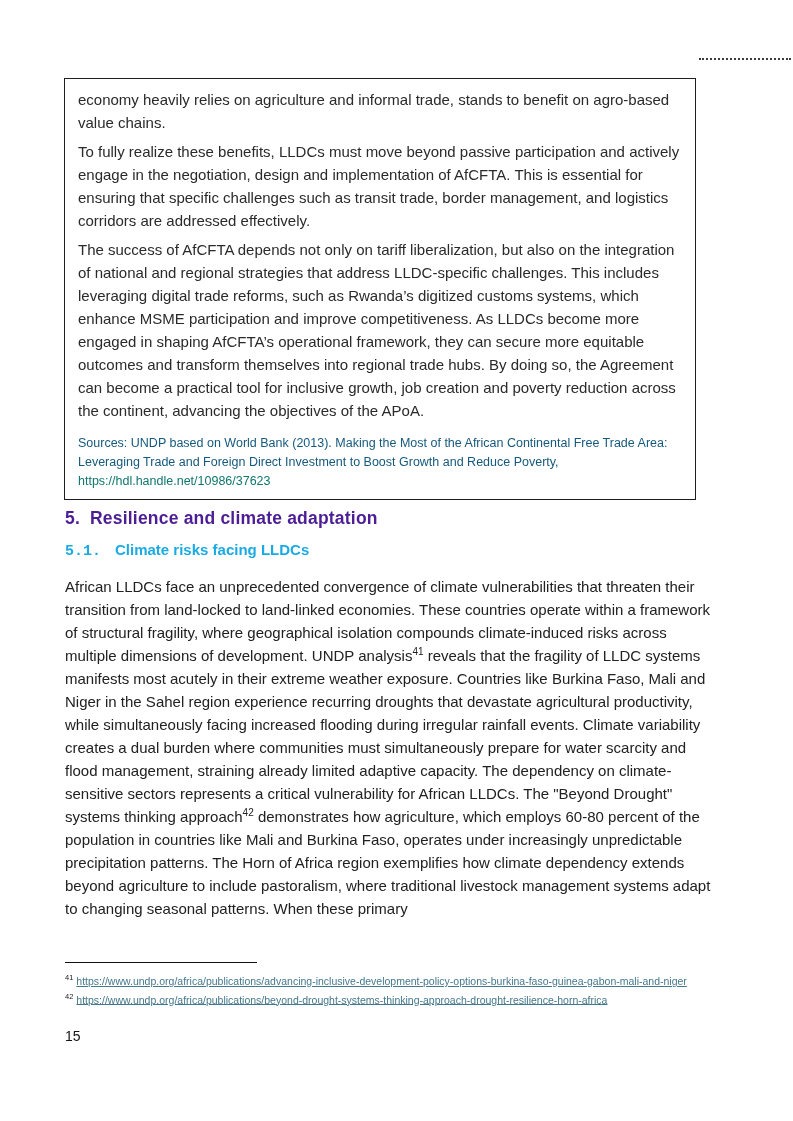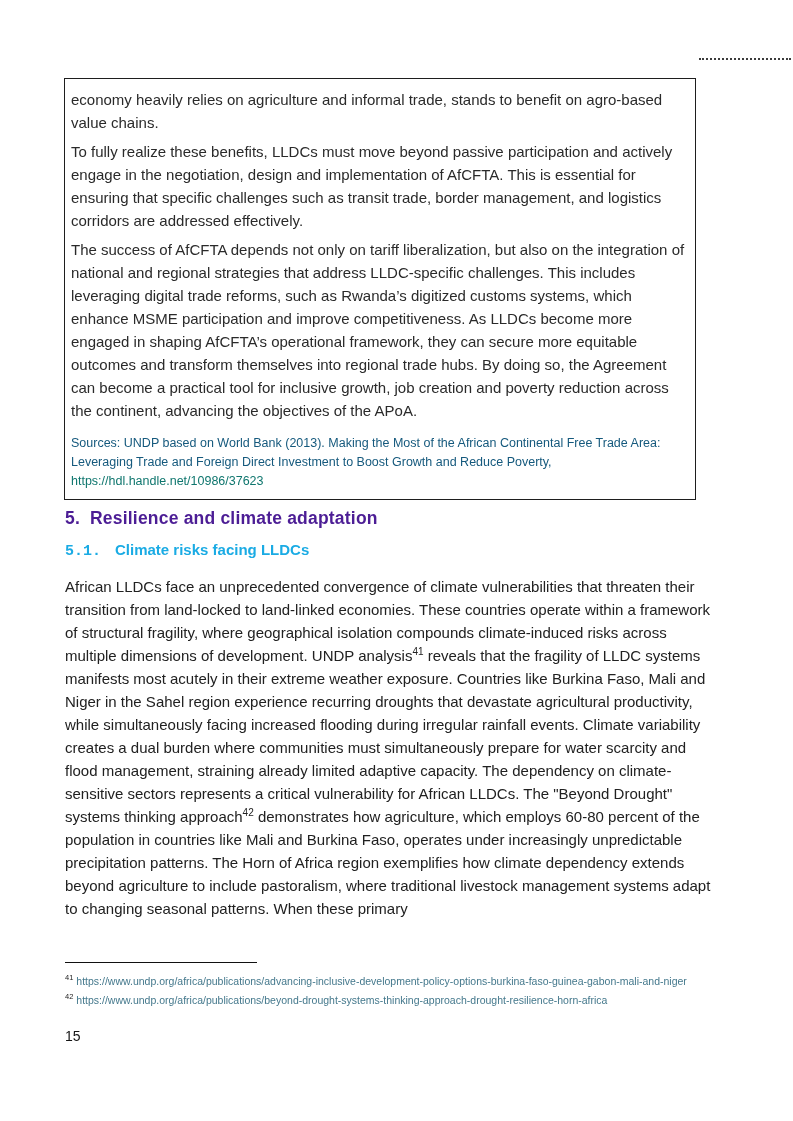--- a/index.html
+++ b/index.html
@@ -9,21 +9,21 @@
     font-family:"Liberation Sans","DejaVu Sans",sans-serif;
     color:#212121;
   }
   .dotted-line {
     position:absolute; top:58px; left:699px; width:92px; height:0;
     border-top:2px dotted #3c3c3c;
   }
   .callout-box {
     position:absolute; left:64px; top:78px; width:632px; min-height:390px;
     border:1px solid #1e1e1e;
-    padding:9px 8px 8px 6px;
+    padding:9px 8px 8px 13px;
   }
   .callout-box p.box-para {
     font-size:15px; line-height:23px; color:#2a2a2a;
     margin:0 0 6px 0;
   }
   .sources-note {
     margin-top:12px;
     font-size:12.5px; line-height:19px;
     color:#15597d;
   }
@@ -48,21 +48,21 @@
     position:absolute; left:65px; top:962px; width:192px; height:0;
     border-top:1.5px solid #111;
   }
   .footnotes {
     position:absolute; left:65px; top:970px; width:670px;
     font-size:10.5px; line-height:16px; color:#222;
   }
   .footnote-item { white-space:nowrap; }
   .footnote-item sup { font-size:7.5px; vertical-align:super; color:#222; margin-right:3px; }
   .footnote-item a, .footnote-item .fn-link {
-    color:#44788c; cursor:pointer;
+    color:#44788c; text-decoration:underline; cursor:pointer;
   }
   .page-number {
     position:absolute; left:65px; top:1028px;
     font-size:14px; color:#141414;
   }
 </style>
 </head>
 <body>
 
 <div class="dotted-line"></div>

